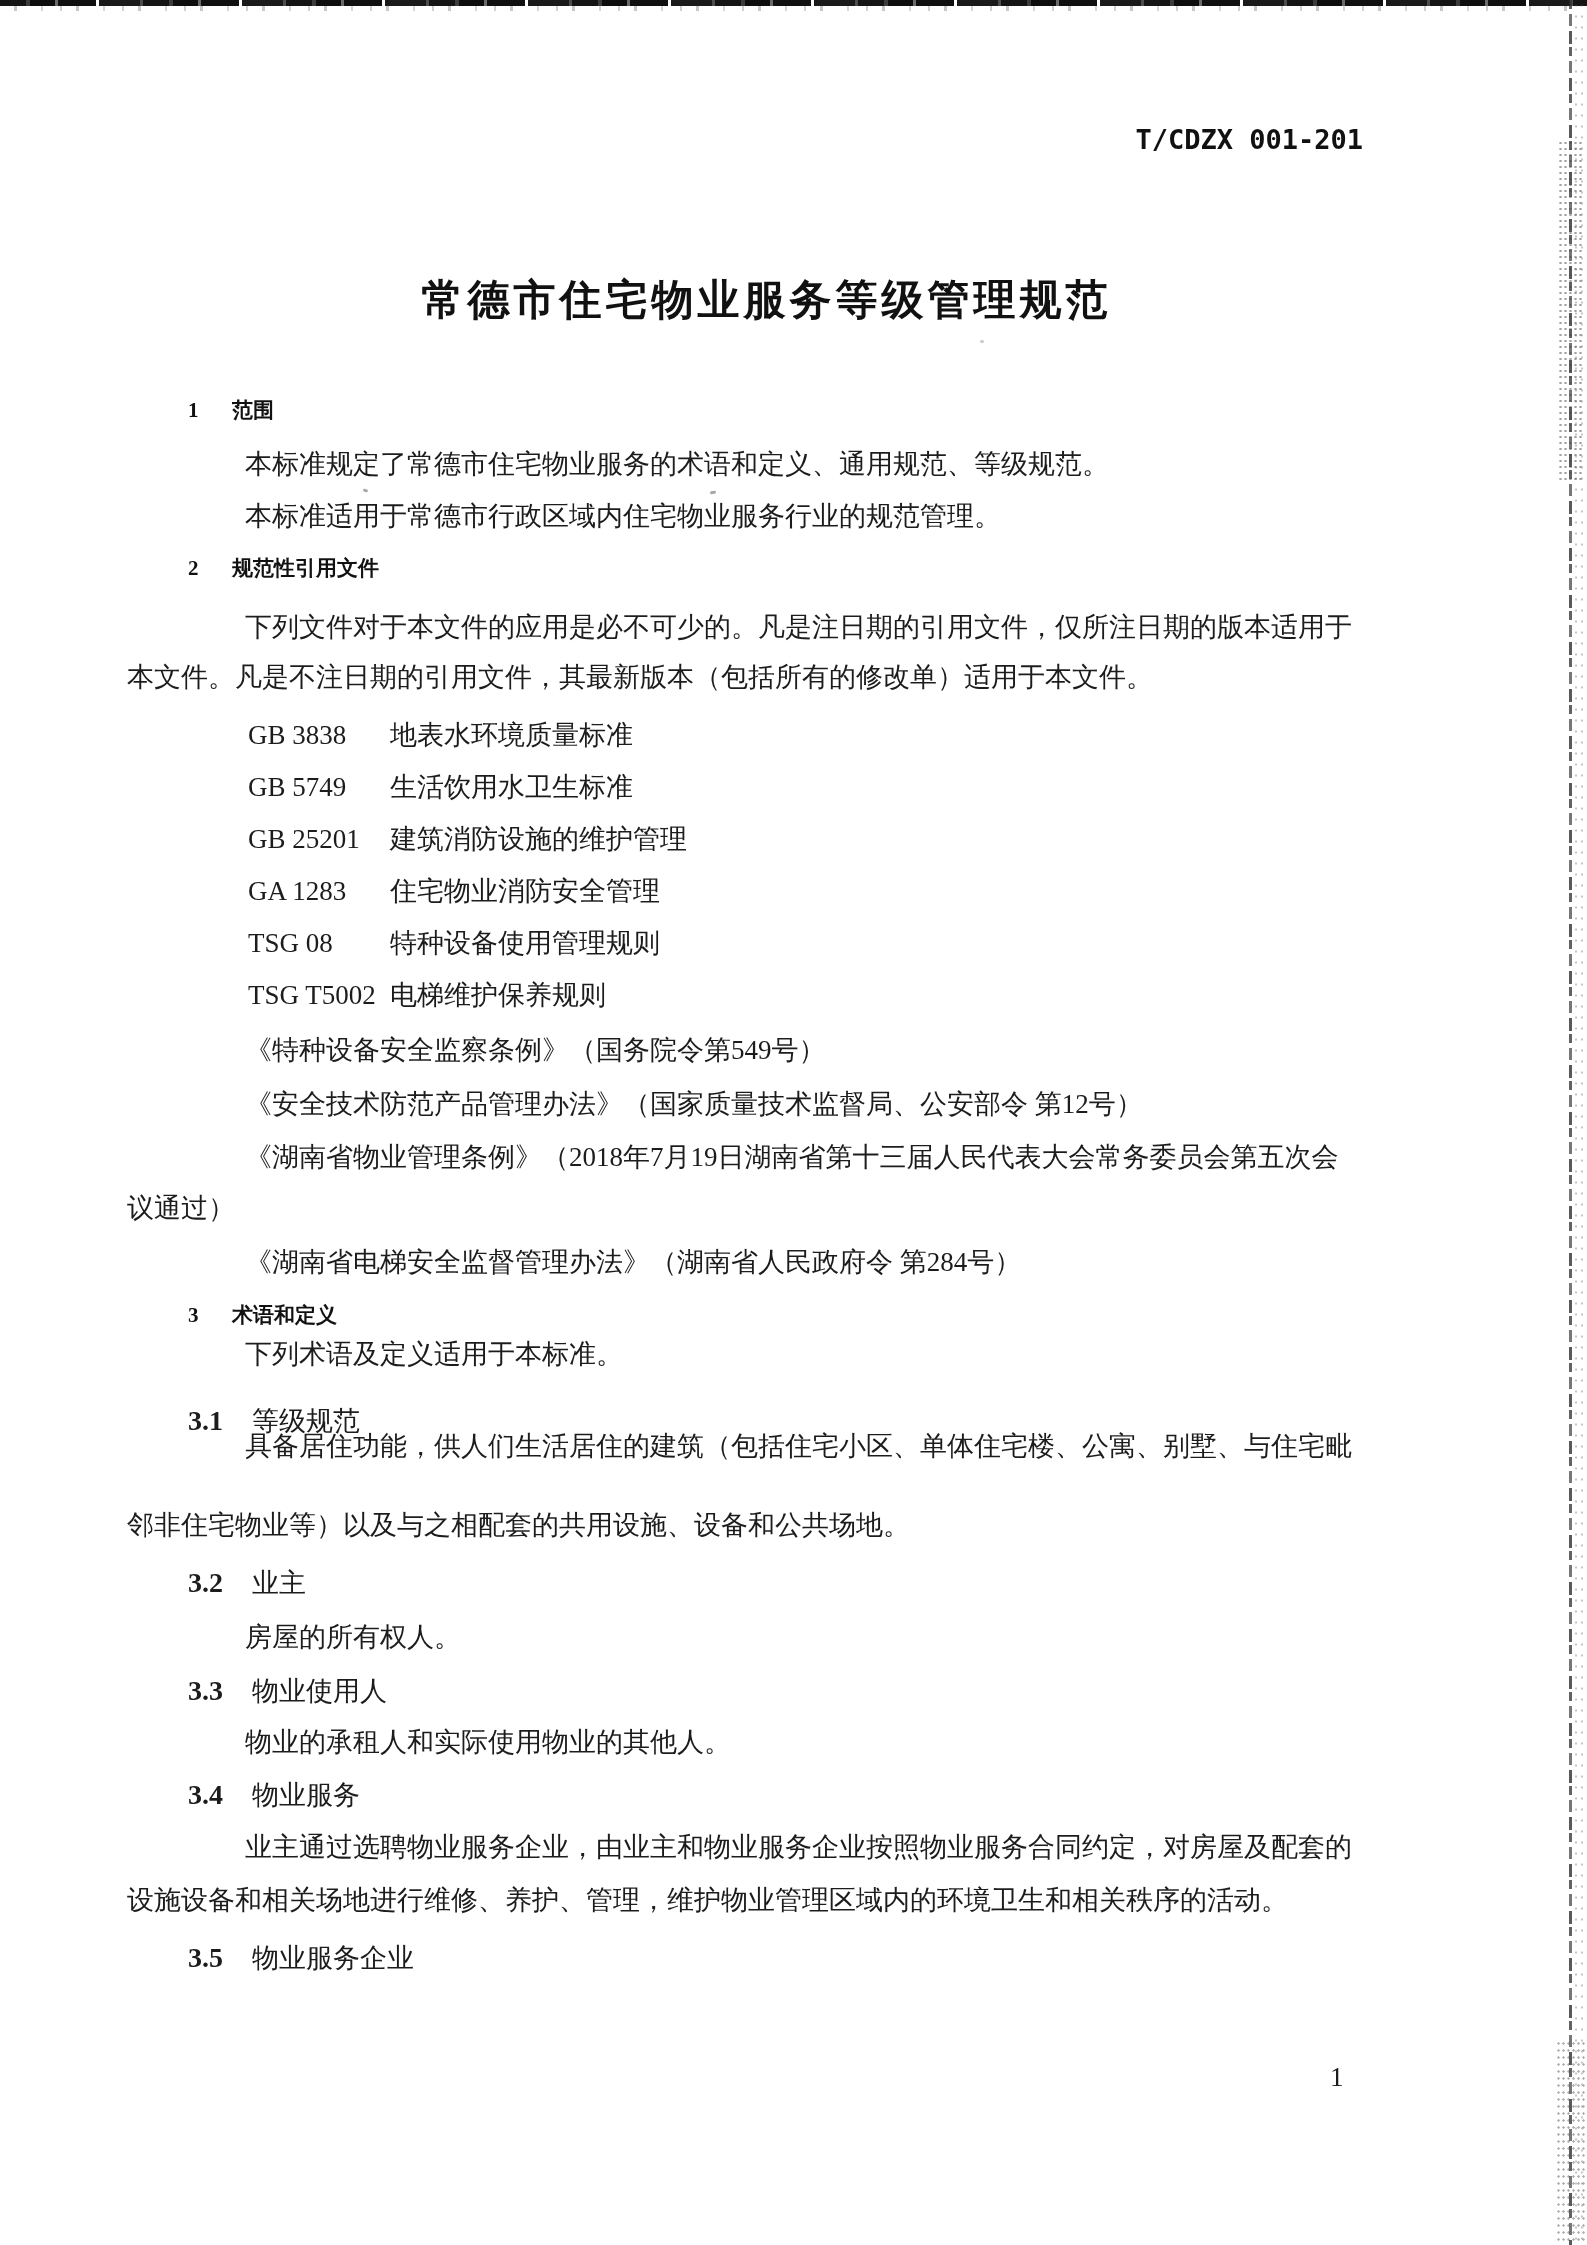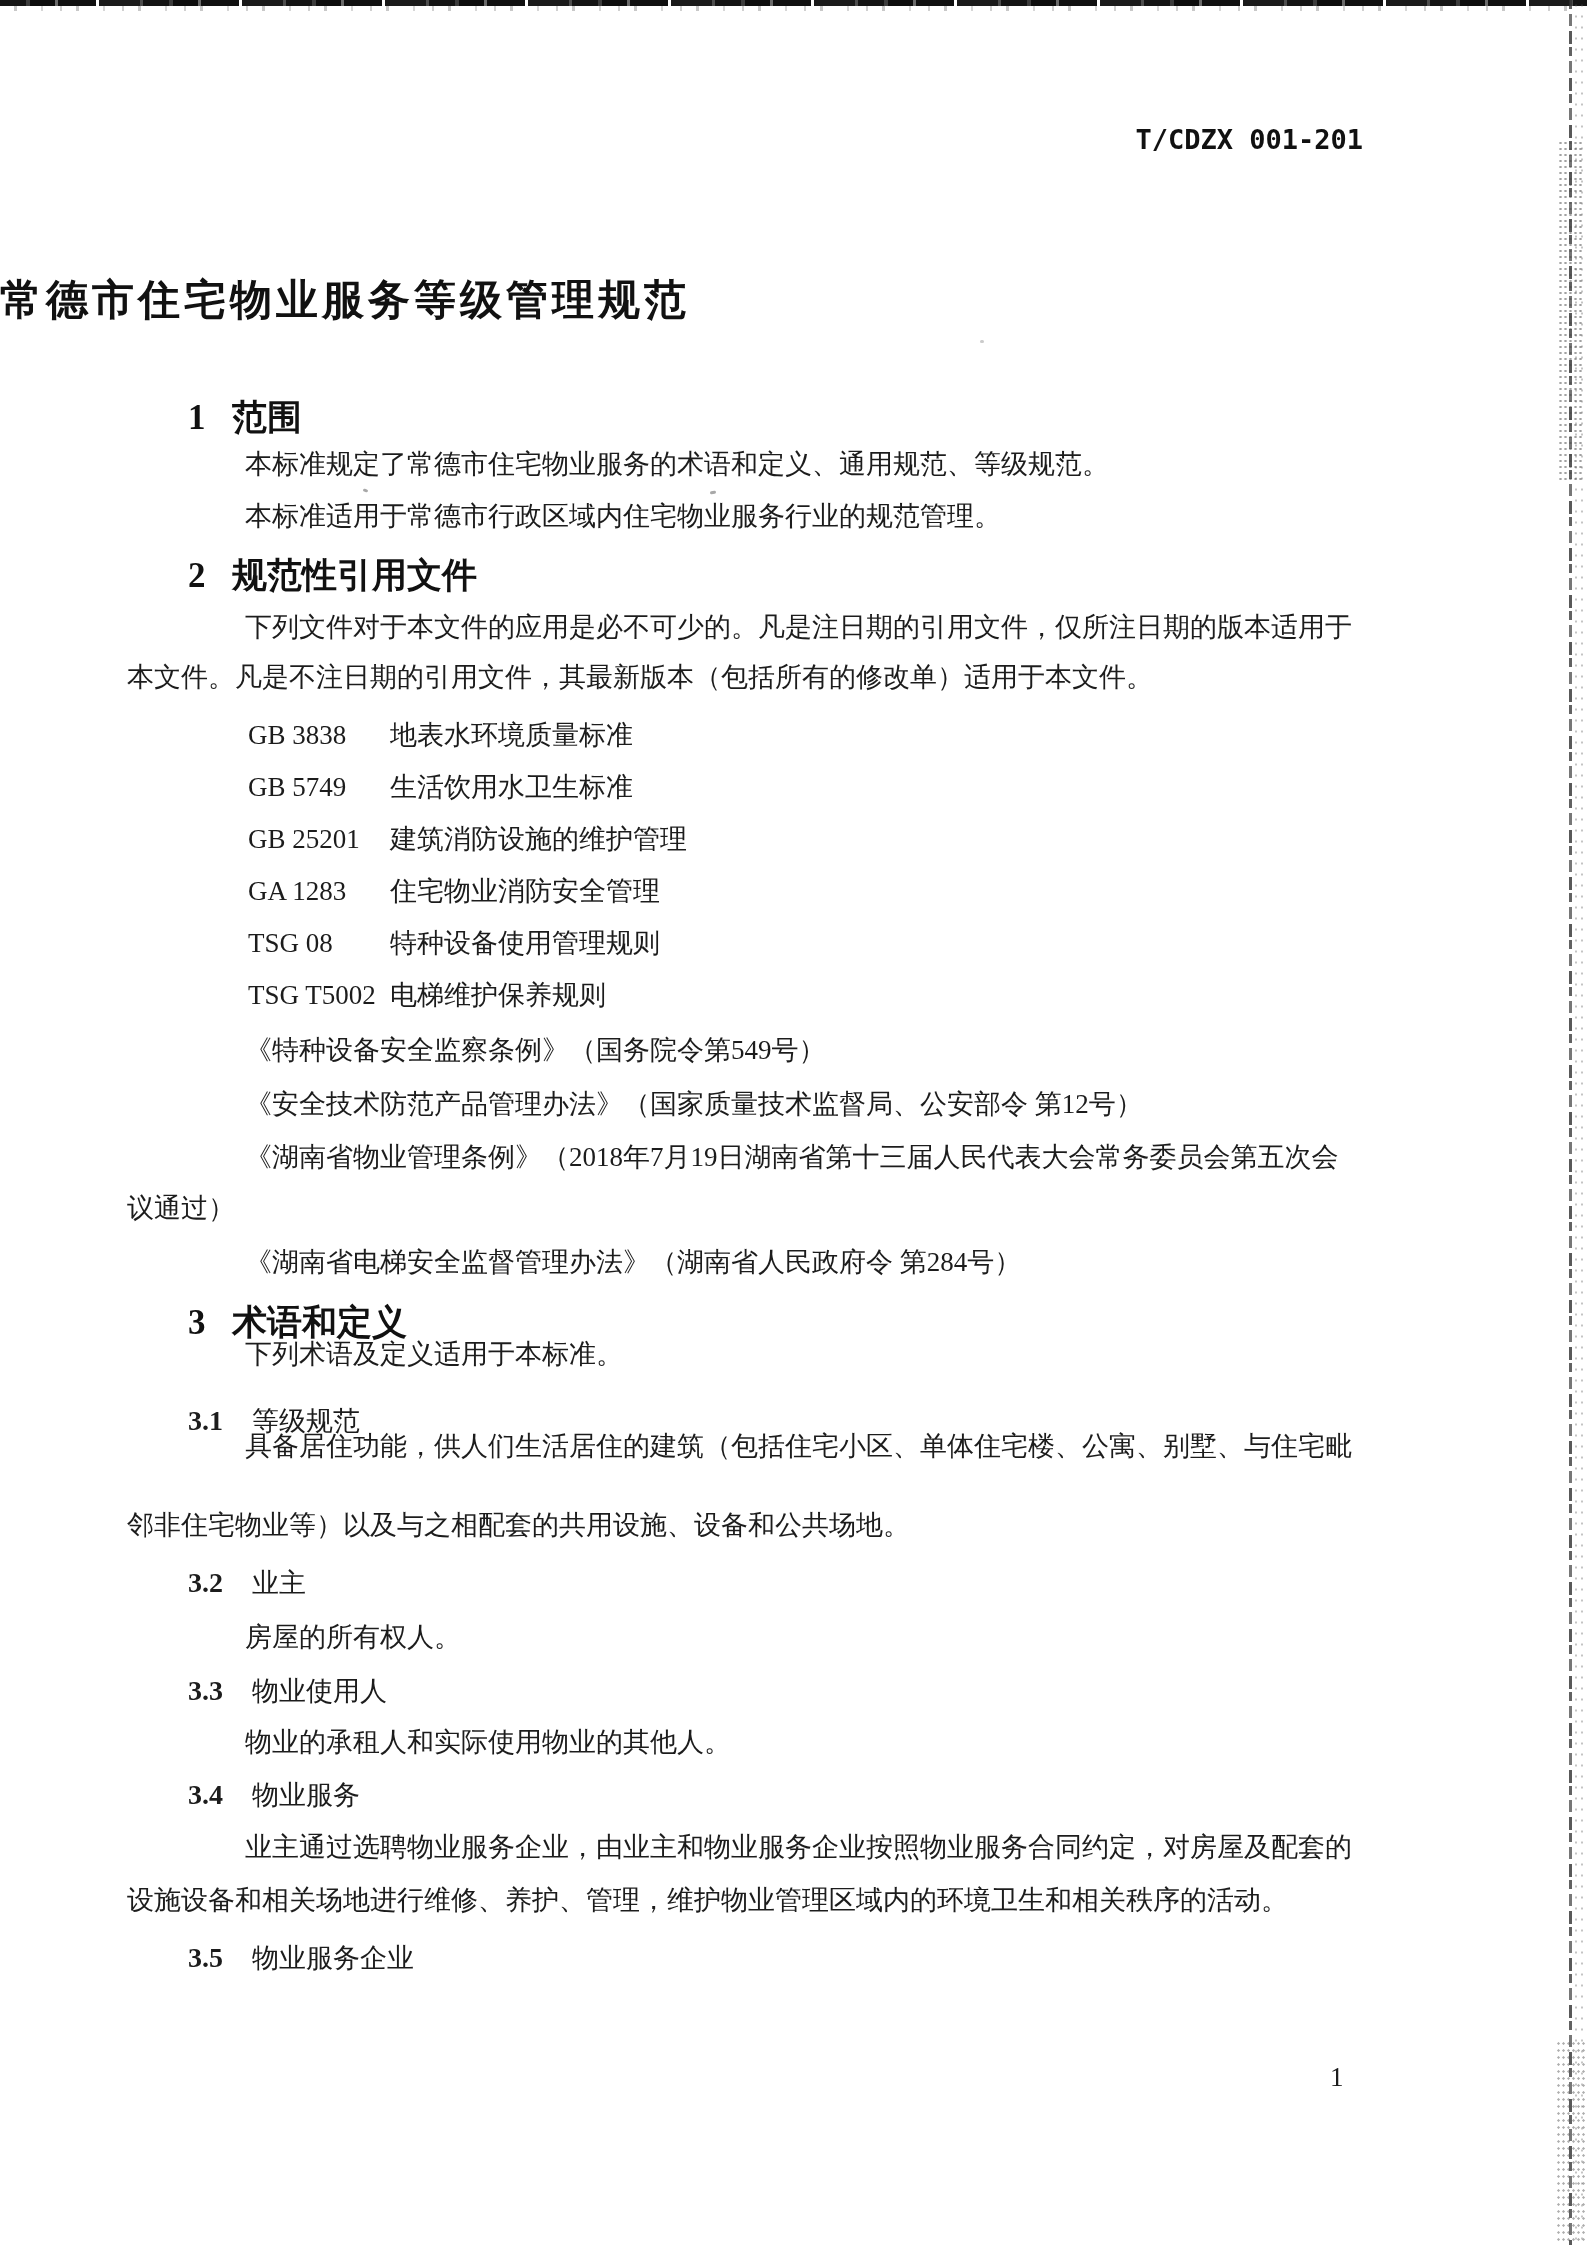--- a/index.html
+++ b/index.html
@@ -55,31 +55,32 @@
 
   
   .std-code {
     position: absolute; top: 124px; right: 224px;
     font-family: "DejaVu Sans Mono", "Liberation Mono", monospace;
     font-weight: 700; font-size: 27px; letter-spacing: 0px; color: #111;
     white-space: nowrap;
   }
   .doc-title {
     position: absolute; top: 272px; left: 0; right: 54px;
+    text-align: center;
     font-family: "Liberation Sans", "DejaVu Sans", sans-serif;
     font-weight: 700; font-size: 42px; letter-spacing: 4px; color: #111;
     white-space: nowrap;
   }
 
   
   .row { position: absolute; white-space: nowrap; font-size: 27px; line-height: 1.1; }
   .h-sec {
     left: 188px;
     font-family: "Liberation Sans", "DejaVu Sans", sans-serif;
-    font-weight: 700; font-size: 35px; color: #111;
+    font-weight: 700; font-size: 21px; color: #111;
   }
   .h-sec .num { display: inline-block; min-width: 44px; font-family: "Liberation Serif", serif; }
   .clause { left: 188px; }
   .clause .num-sub {
     display: inline-block; min-width: 64px;
     font-weight: 700; font-size: 28px;
   }
   .p-indent { left: 245px; }
   .p-flush { left: 127px; }
   .ref { left: 248px; }

